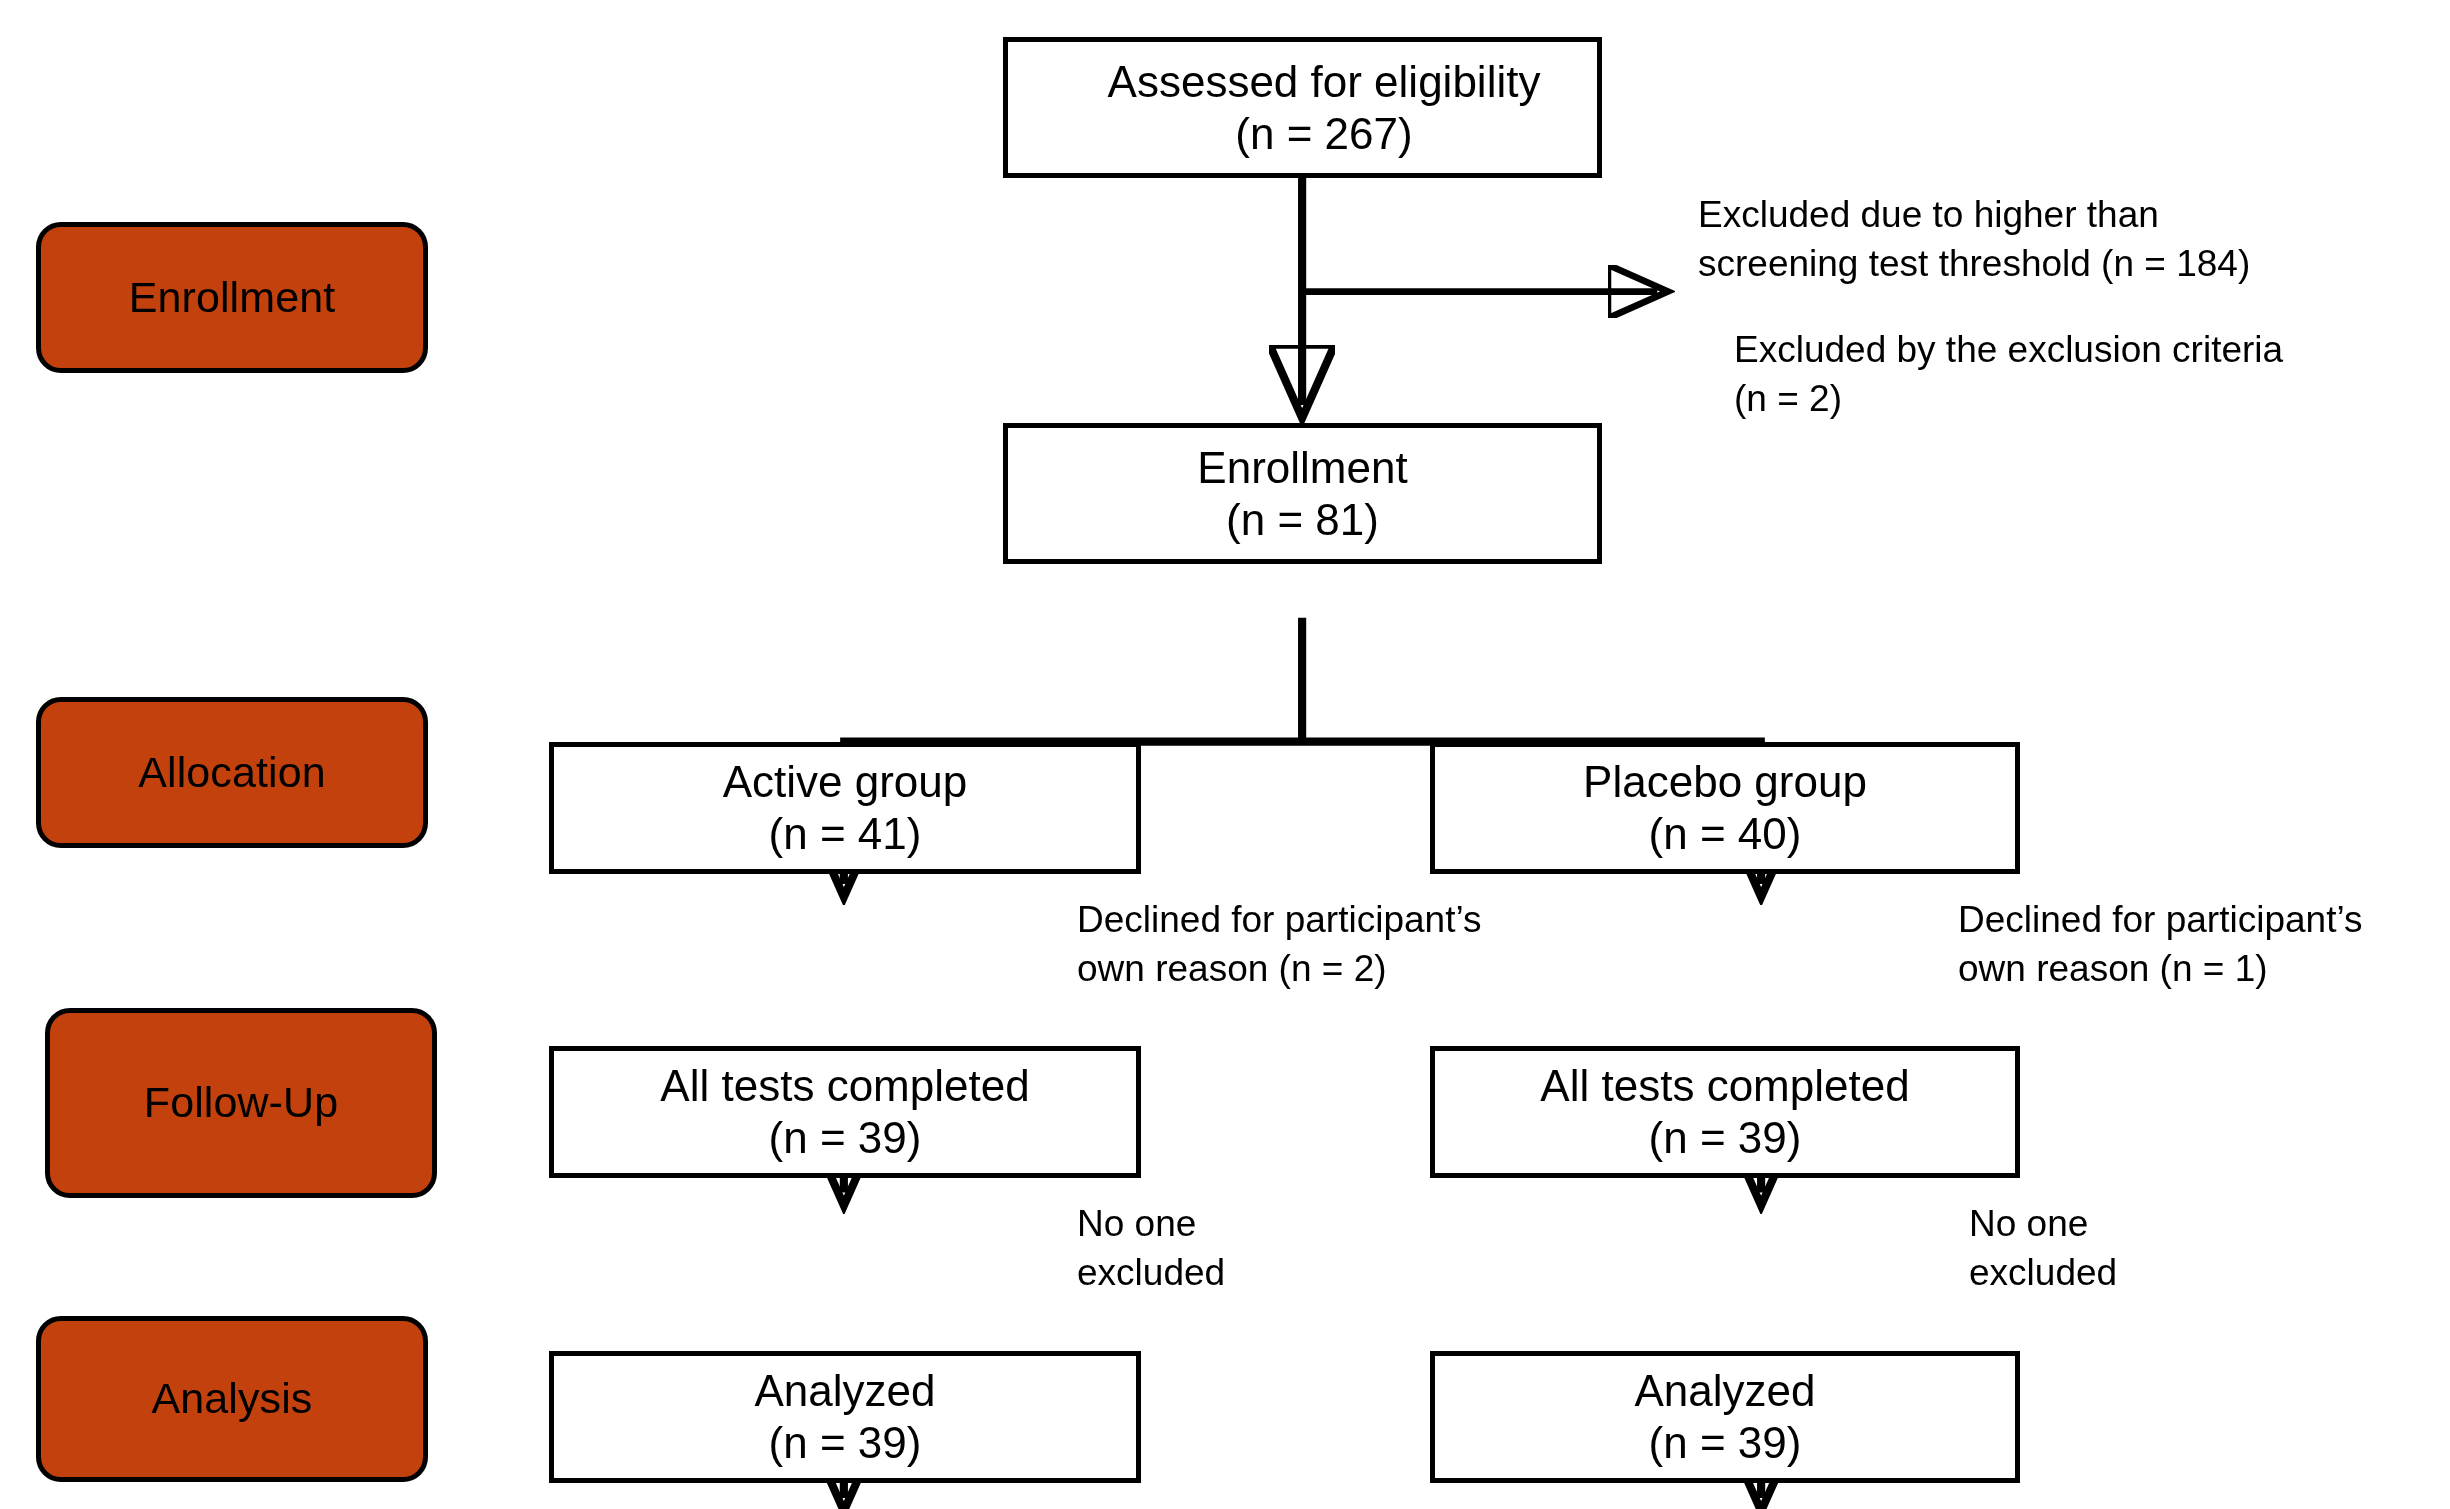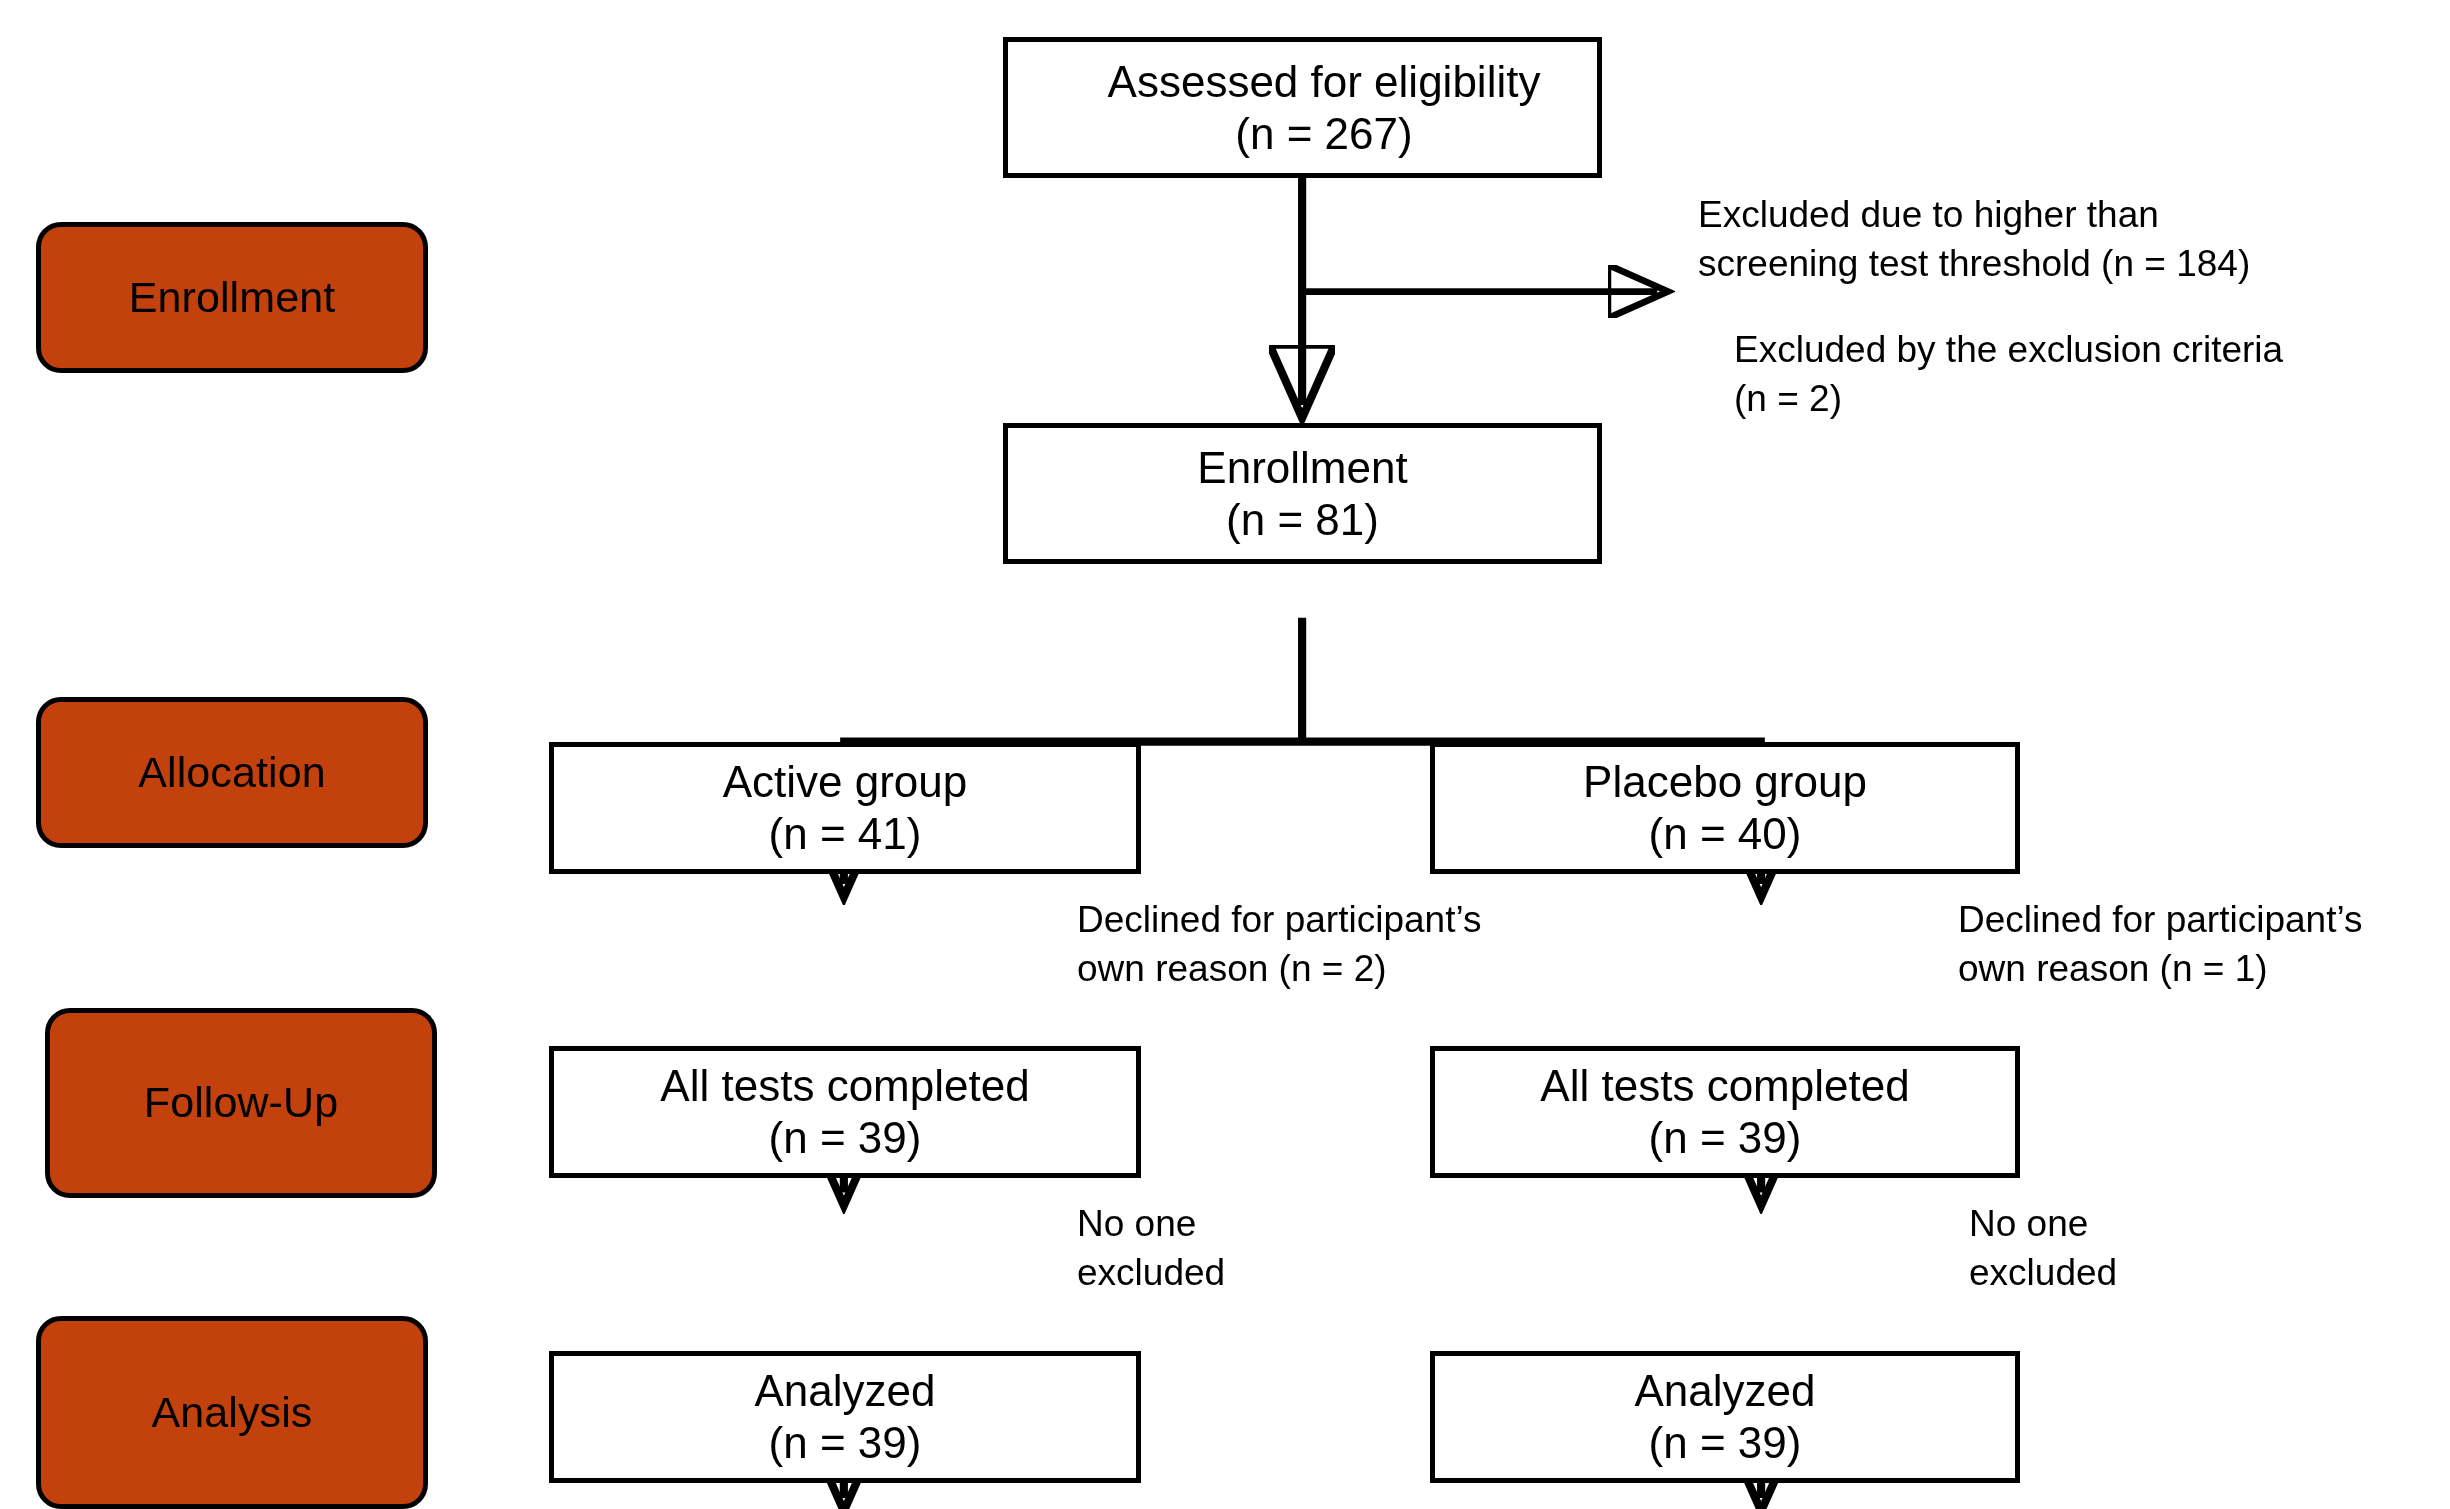--- a/index.html
+++ b/index.html
@@ -126,21 +126,21 @@
   </div>
 
   <div class="stage-pill" style="left:36px; top:697px; width:392px; height:151px;">
     <span class="stage-label">Allocation</span>
   </div>
 
   <div class="stage-pill" style="left:36px; top:1008px; width:392px; height:190px;margin-left:9px;">
     <span class="stage-label">Follow-Up</span>
   </div>
 
-  <div class="stage-pill" style="left:36px; top:1316px; width:392px; height:193px;">
+  <div class="stage-pill" style="left:36px; top:1316px; width:392px; height:166px;">
     <span class="stage-label">Analysis</span>
   </div>
 
   <div class="flow-box" style="left:1003px; top:37px; width:599px; height:141px;padding-left:43px;">
     <span class="box-title">Assessed for eligibility</span>
     <span class="box-count">(n = 267)</span>
   </div>
 
   <div class="flow-box" style="left:1003px; top:423px; width:599px; height:141px;">
     <span class="box-title">Enrollment</span>

